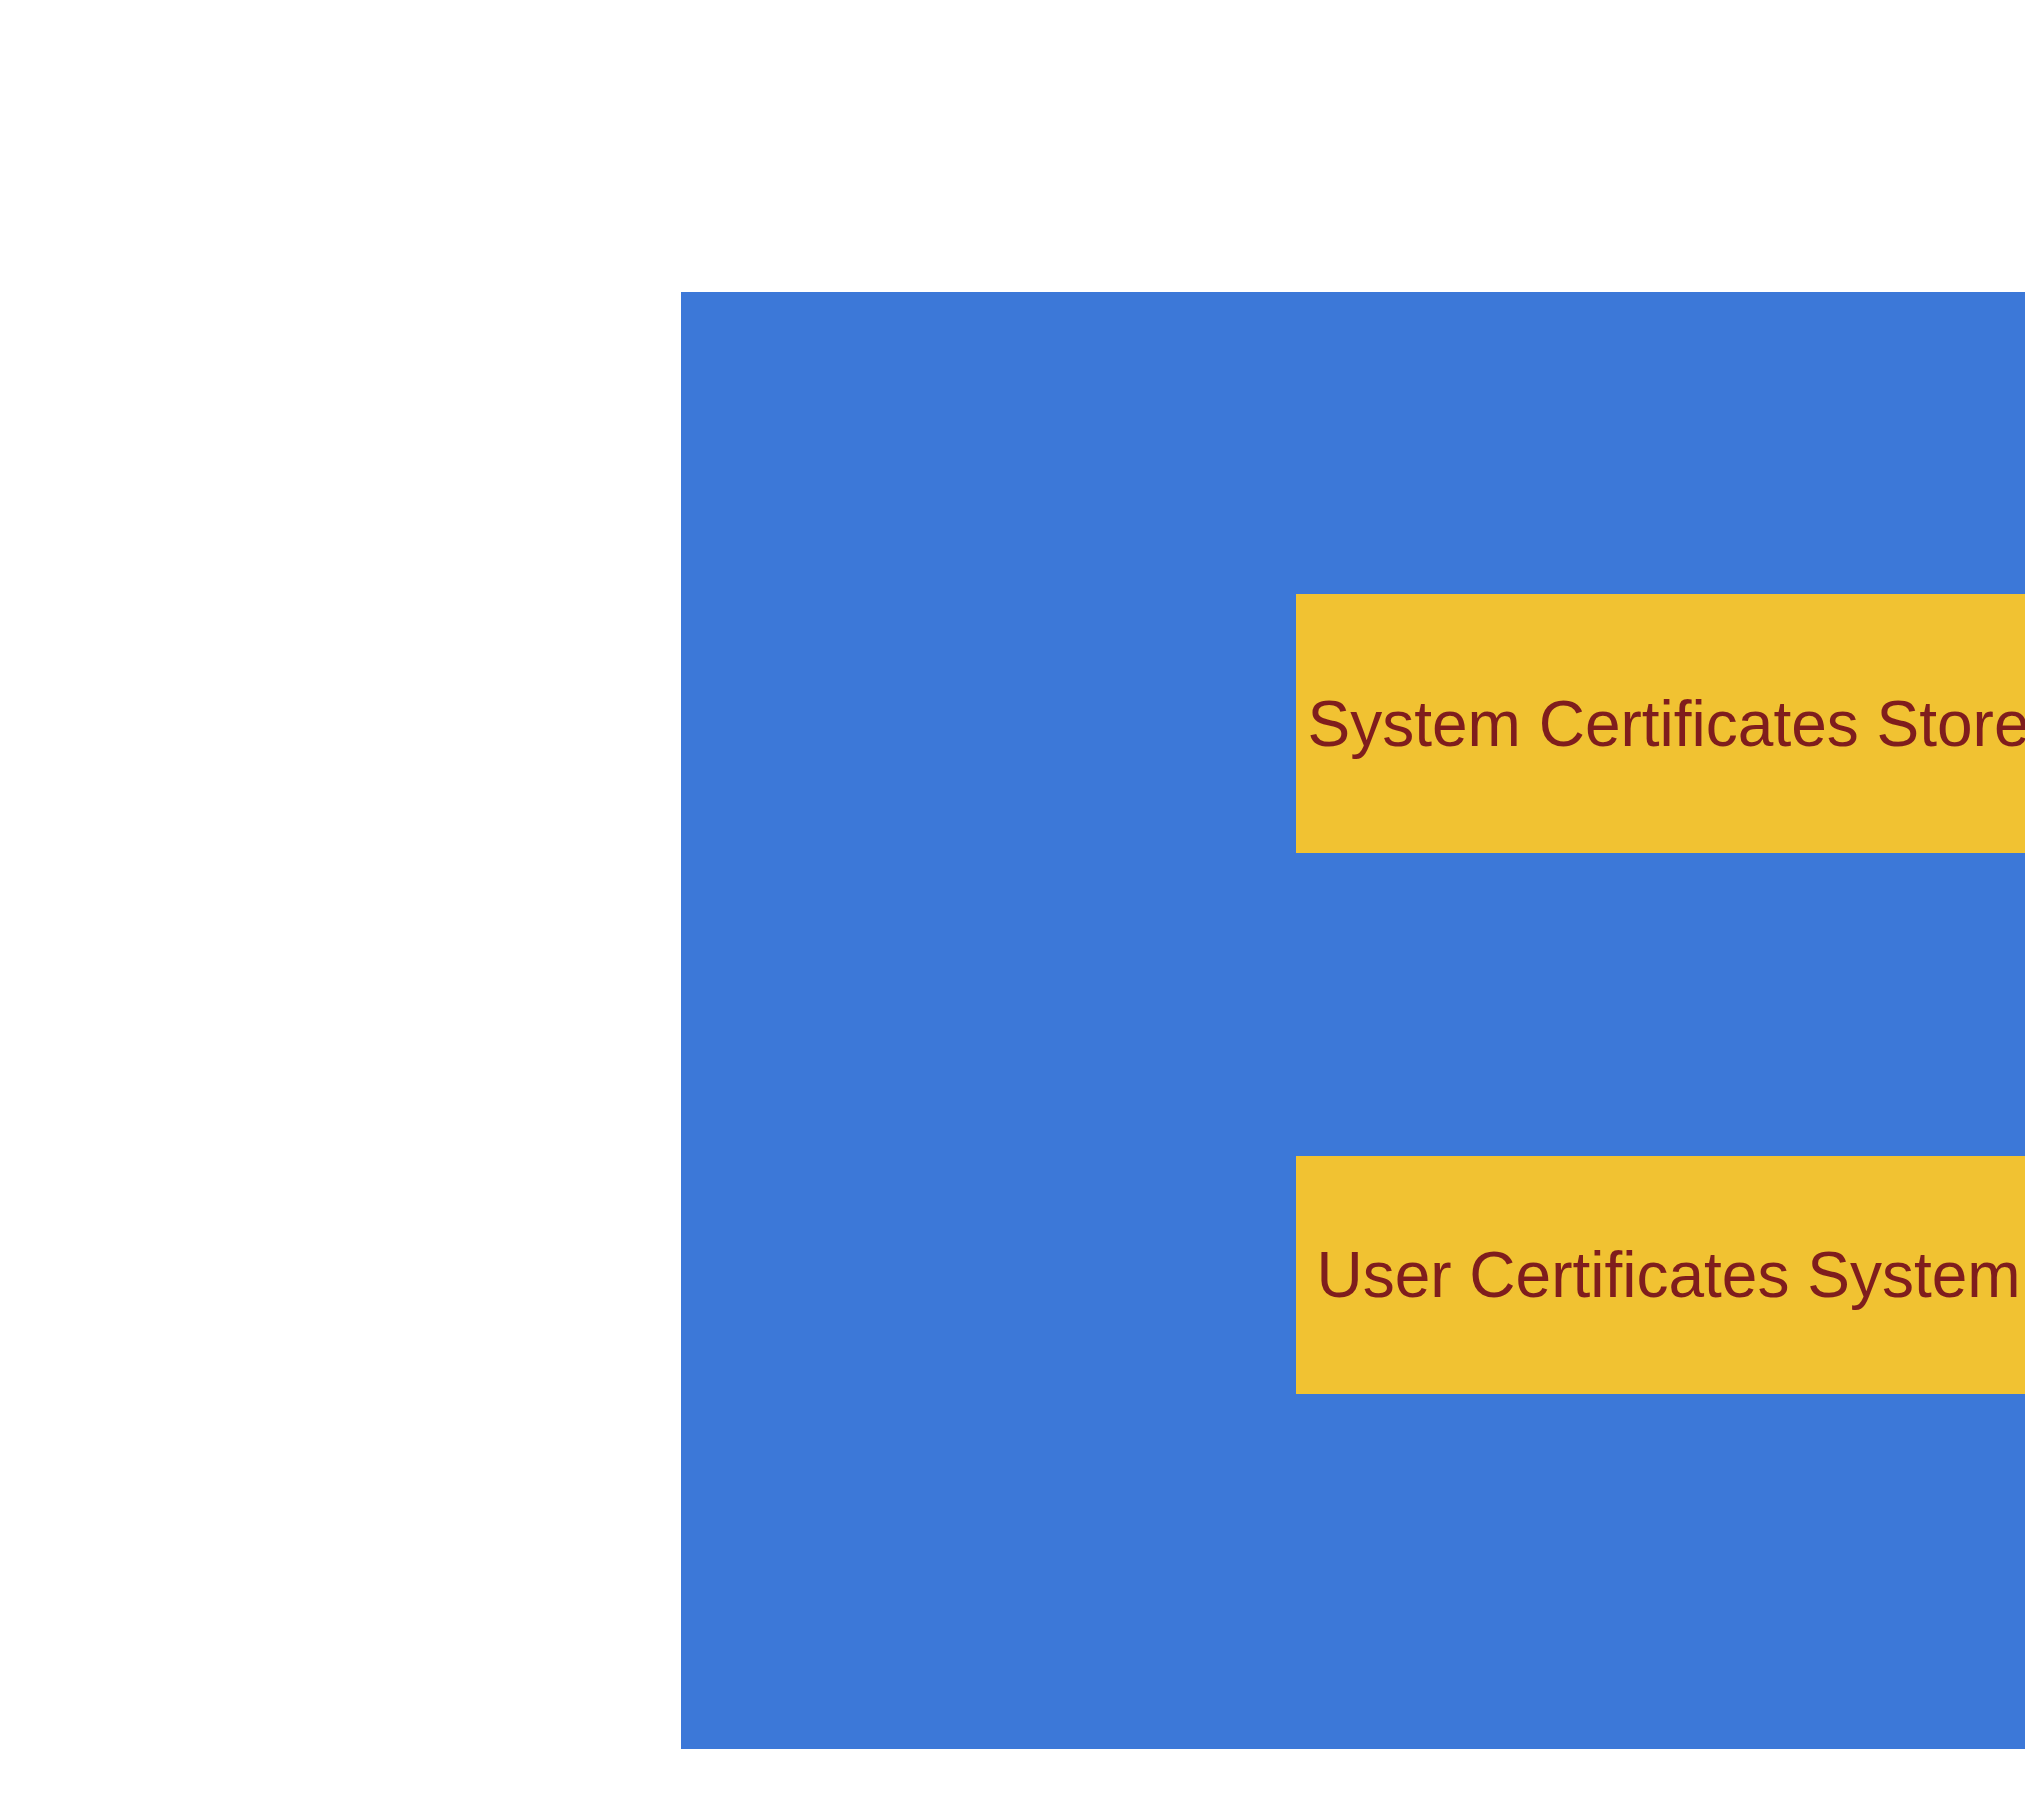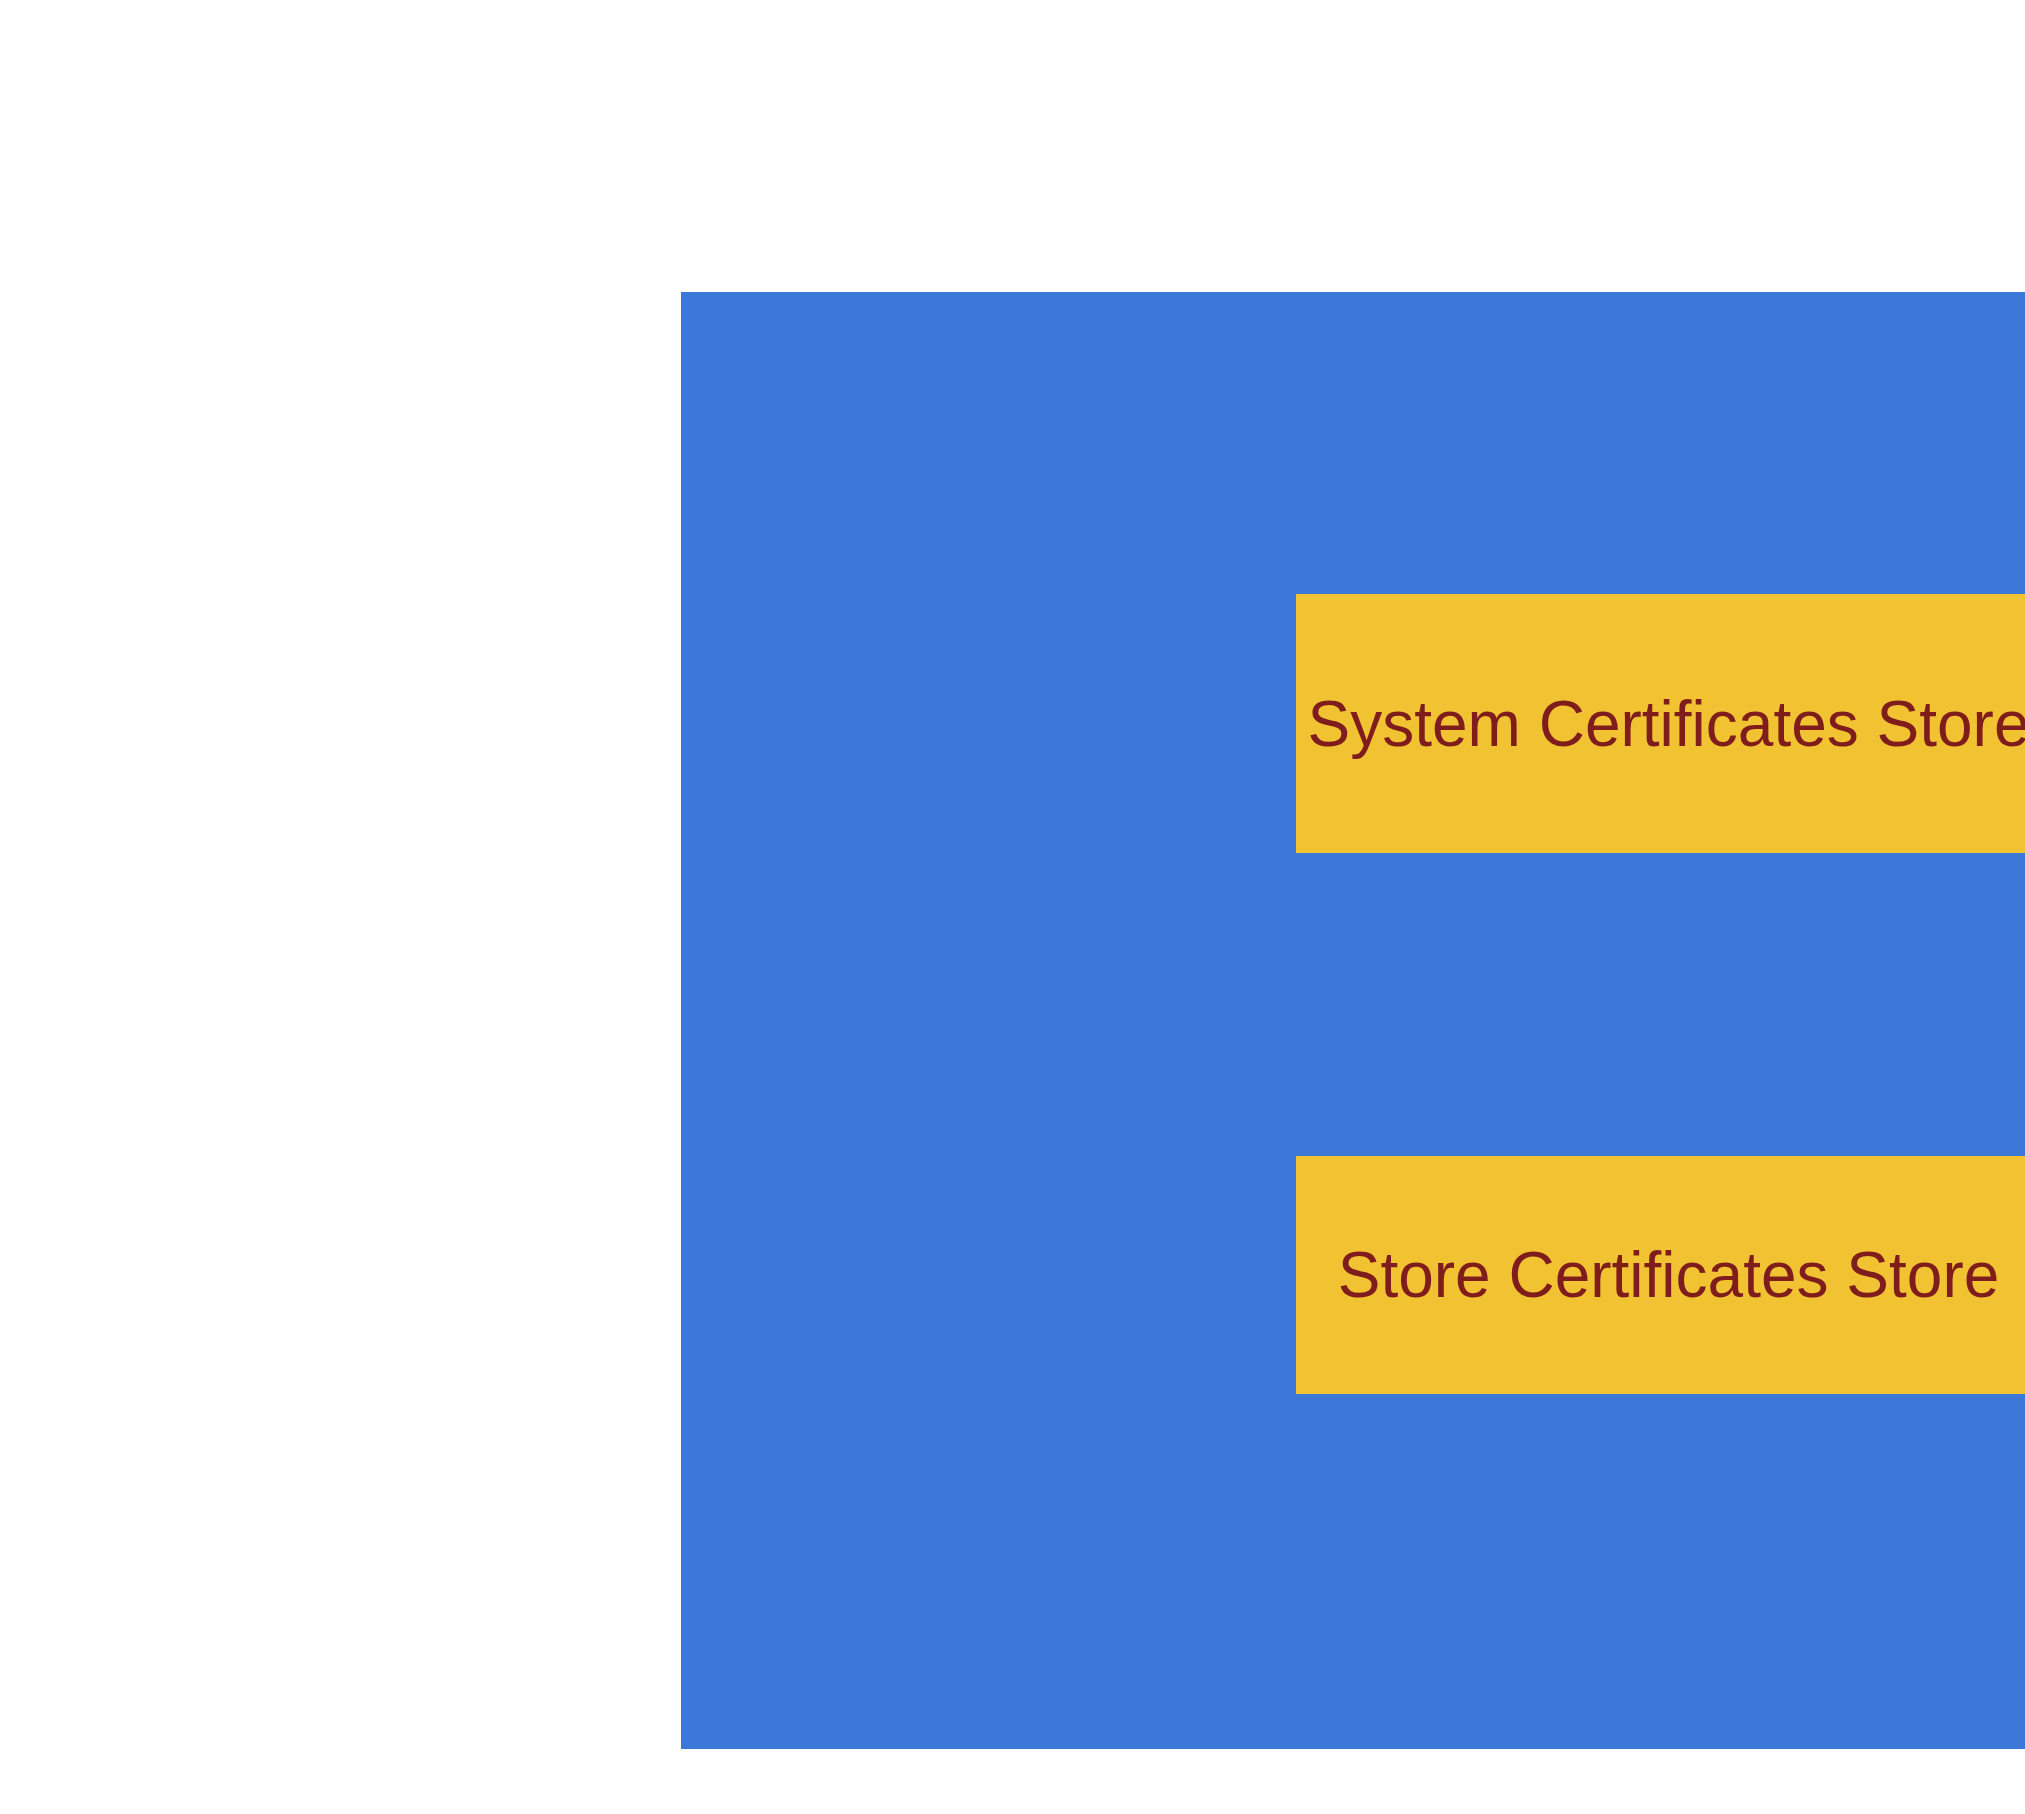--- a/index.html
+++ b/index.html
@@ -70,17 +70,17 @@
 
   <div class="client-box">
     <div class="client-title">Windows client</div>
   </div>
 
   <div class="store-box" id="system-store">
     <span class="label">System Certificates Store</span>
   </div>
 
   <div class="store-box" id="user-store">
-    <span class="label">Store Certificates Store</span>
+    <span class="label">User Certificates System</span>
   </div>
 
 </div>
 
 
 </body></html>

